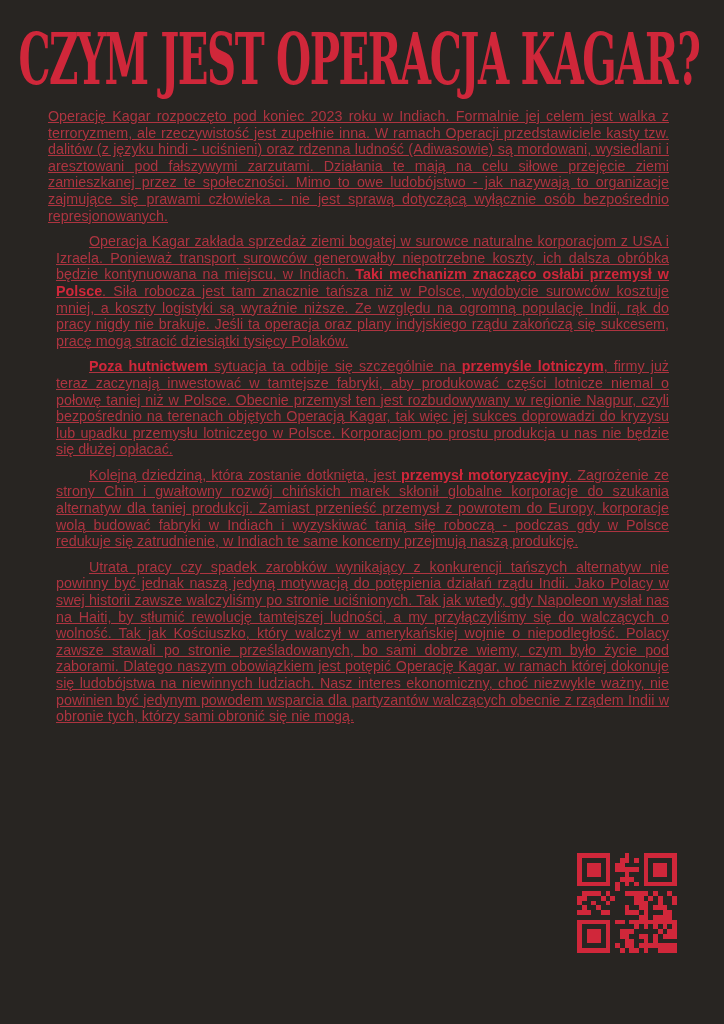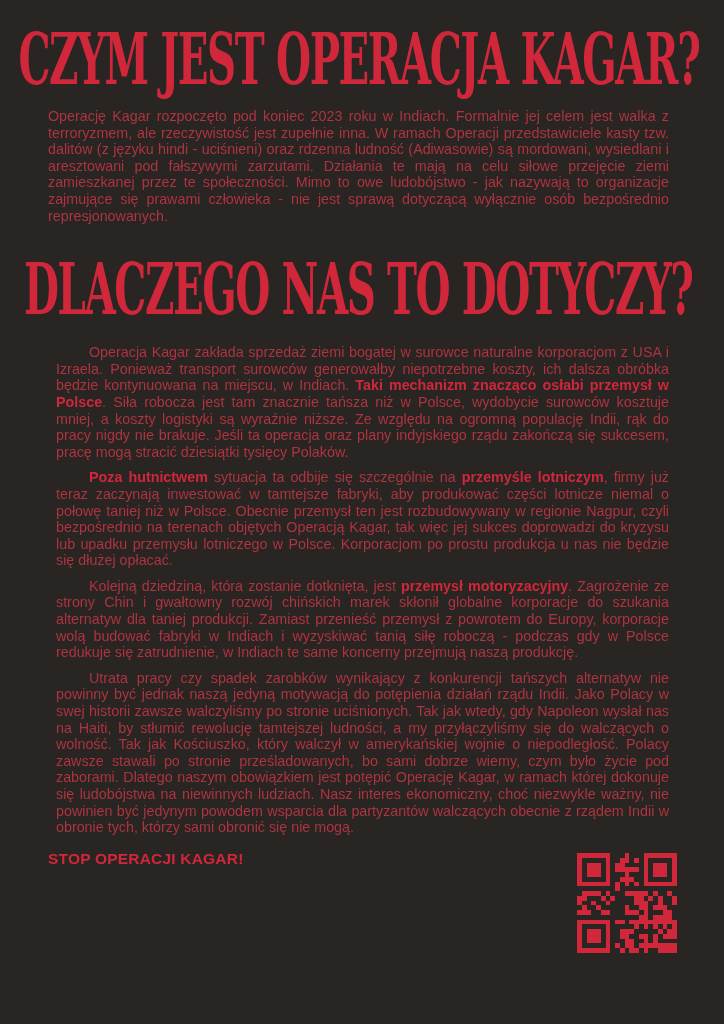--- a/index.html
+++ b/index.html
@@ -34,21 +34,21 @@
   }
   h1.heading .stretch {
     display: inline-block;
     white-space: nowrap;
     transform: scale(0.72, 1.26);
     transform-origin: center center;
   }
   h1.first  { margin-top: 2px;  margin-bottom: 14px; }
   h1.second { margin-top: 32px; margin-bottom: 22px; height: 66px; }
 
-  .body-block { color: var(--bodyred, #ad3440); }
+  .body-block { color: var(--bodyred, #ad3440); text-decoration: underline; }
   .body-para {
     margin: 0 0 9px 0;
     font-size: 14.3px;
     line-height: 16.6px;
     text-align: justify;
     text-justify: inter-word;
     color: var(--bodyred, #ad3440);
   }
   .body-para.indent { text-indent: 33px; margin-left: 8px; }
   .body-para b {
@@ -77,32 +77,28 @@
 <div class="poster" style="--accent: #d0273a; --bodyred: #ad3440; background: rgb(40, 37, 34);">
 
   <h1 class="heading first">
     <span class="stretch">CZYM JEST OPERACJA KAGAR?</span>
   </h1>
 
   <div class="body-block">
       <p class="body-para"><span>Operację Kagar rozpoczęto pod koniec 2023 roku w Indiach. Formalnie jej celem jest walka z terroryzmem, ale rzeczywistość jest zupełnie inna. W ramach Operacji przedstawiciele kasty tzw. dalitów (z języku hindi - uciśnieni) oraz rdzenna ludność (Adiwasowie) są mordowani, wysiedlani i aresztowani pod fałszywymi zarzutami. Działania te mają na celu siłowe przejęcie ziemi zamieszkanej przez te społeczności. Mimo to owe ludobójstwo - jak nazywają to organizacje zajmujące się prawami człowieka - nie jest sprawą dotyczącą wyłącznie osób bezpośrednio represjonowanych.</span></p>
     </div>
 
-  <h1 class="heading second">
-    <span class="stretch">DLACZEGO NAS TO DOTYCZY?</span>
-  </h1>
 
   <div class="body-block">
       <p class="body-para indent"><span>Operacja Kagar zakłada sprzedaż ziemi bogatej w surowce naturalne korporacjom z USA i Izraela. Ponieważ transport surowców generowałby niepotrzebne koszty, ich dalsza obróbka będzie kontynuowana na miejscu, w Indiach. </span><b>Taki mechanizm znacząco osłabi przemysł w Polsce</b><span>. Siła robocza jest tam znacznie tańsza niż w Polsce, wydobycie surowców kosztuje mniej, a koszty logistyki są wyraźnie niższe. Ze względu na ogromną populację Indii, rąk do pracy nigdy nie brakuje. Jeśli ta operacja oraz plany indyjskiego rządu zakończą się sukcesem, pracę mogą stracić dziesiątki tysięcy Polaków.</span></p>
       <p class="body-para indent"><b>Poza hutnictwem</b><span> sytuacja ta odbije się szczególnie na </span><b>przemyśle lotniczym</b><span>, firmy już teraz zaczynają inwestować w tamtejsze fabryki, aby produkować części lotnicze niemal o połowę taniej niż w Polsce. Obecnie przemysł ten jest rozbudowywany w regionie Nagpur, czyli bezpośrednio na terenach objętych Operacją Kagar, tak więc jej sukces doprowadzi do kryzysu lub upadku przemysłu lotniczego w Polsce. Korporacjom po prostu produkcja u nas nie będzie się dłużej opłacać.</span></p>
       <p class="body-para indent"><span>Kolejną dziedziną, która zostanie dotknięta, jest </span><b>przemysł motoryzacyjny</b><span>. Zagrożenie ze strony Chin i gwałtowny rozwój chińskich marek skłonił globalne korporacje do szukania alternatyw dla taniej produkcji. Zamiast przenieść przemysł z powrotem do Europy, korporacje wolą budować fabryki w Indiach i wyzyskiwać tanią siłę roboczą - podczas gdy w Polsce redukuje się zatrudnienie, w Indiach te same koncerny przejmują naszą produkcję.</span></p>
       <p class="body-para indent"><span>Utrata pracy czy spadek zarobków wynikający z konkurencji tańszych alternatyw nie powinny być jednak naszą jedyną motywacją do potępienia działań rządu Indii. Jako Polacy w swej historii zawsze walczyliśmy po stronie uciśnionych. Tak jak wtedy, gdy Napoleon wysłał nas na Haiti, by stłumić rewolucję tamtejszej ludności, a my przyłączyliśmy się do walczących o wolność. Tak jak Kościuszko, który walczył w amerykańskiej wojnie o niepodległość. Polacy zawsze stawali po stronie prześladowanych, bo sami dobrze wiemy, czym było życie pod zaborami. Dlatego naszym obowiązkiem jest potępić Operację Kagar, w ramach której dokonuje się ludobójstwa na niewinnych ludziach. Nasz interes ekonomiczny, choć niezwykle ważny, nie powinien być jedynym powodem wsparcia dla partyzantów walczących obecnie z rządem Indii w obronie tych, którzy sami obronić się nie mogą.</span></p>
     </div>
 
-  <p class="cta">STOP OPERACJI KAGAR!</p>
 
   <div class="qr">
       <svg viewBox="0 0 21 21" shape-rendering="crispEdges" fill="#d0273a">
         <rect x="0" y="0" width="1" height="1"></rect>
         <rect x="1" y="0" width="1" height="1"></rect>
         <rect x="2" y="0" width="1" height="1"></rect>
         <rect x="3" y="0" width="1" height="1"></rect>
         <rect x="4" y="0" width="1" height="1"></rect>
         <rect x="5" y="0" width="1" height="1"></rect>
         <rect x="6" y="0" width="1" height="1"></rect>

